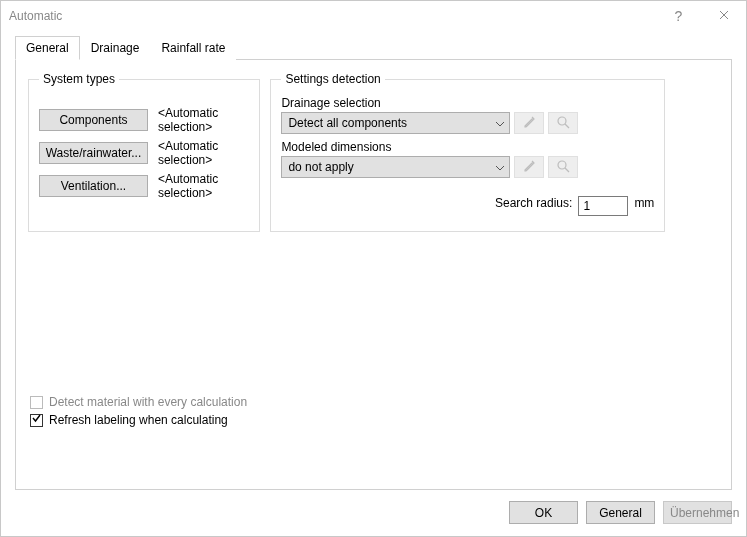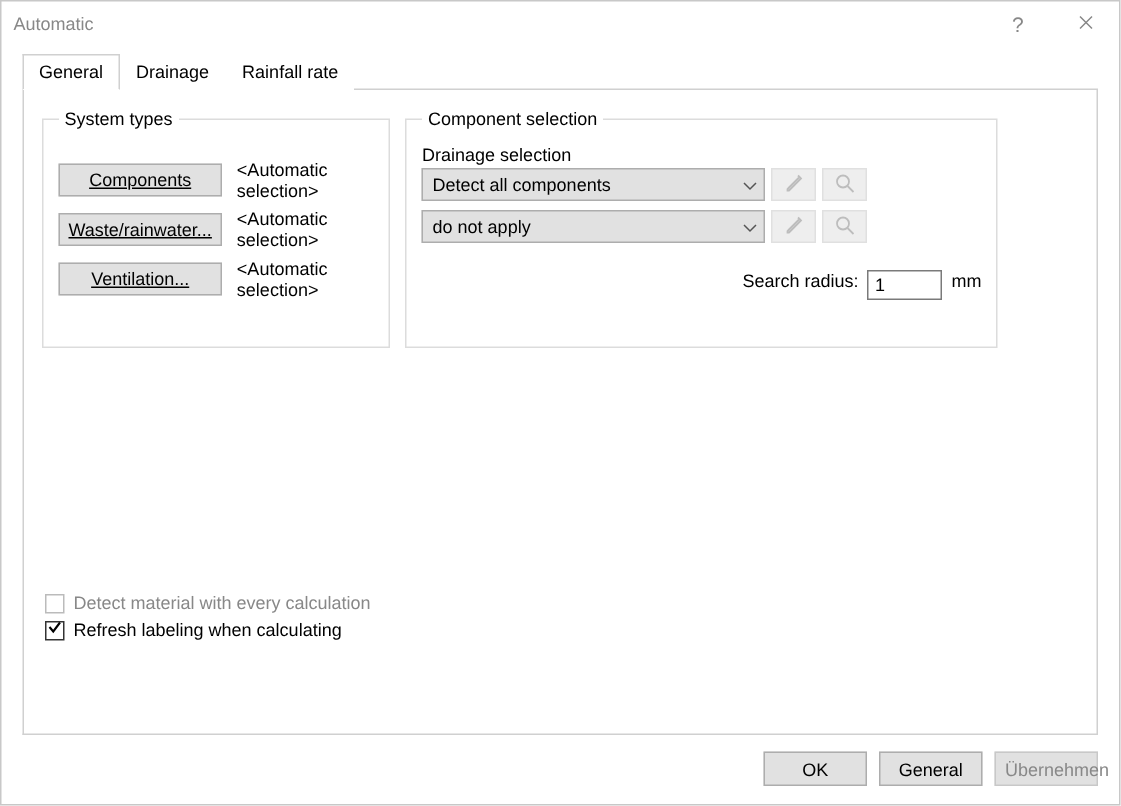--- a/index.html
+++ b/index.html
@@ -72,21 +72,20 @@
   .fs-right { width:395px; height:160px;}
   
   .sysrow { display:flex; align-items:center; margin:5px 0; }
   .sysbtn {
     width:140px; height:22px;
     background:#e1e1e1;
     border:1px solid #adadad;
     font:inherit;
     text-align:center;
     padding:0;
-    text-decoration:underline;
   }
   .sysval { margin-left:10px; color:#000; }
   
   .rlabel { margin:2px 0 2px 0; }
   .r-row { display:flex; align-items:center; margin-bottom:6px; }
   .combo {
     width:229px; height:22px;
     background:#e1e1e1;
     border:1px solid #adadad;
     display:flex; align-items:center; justify-content:space-between;
@@ -181,21 +180,21 @@
         <button class="sysbtn">Waste/rainwater...</button>
         <span class="sysval">&lt;Automatic selection&gt;</span>
       </div>
       <div class="sysrow">
         <button class="sysbtn">Ventilation...</button>
         <span class="sysval">&lt;Automatic selection&gt;</span>
       </div>
     </fieldset>
 
     <fieldset class="fs-right">
-      <legend>Component selection</legend>
+      <legend>Settings detection</legend>
 
       <div class="rlabel">Drainage selection</div>
       <div class="r-row">
         <div class="combo">
           <span>Detect all components</span>
           <span class="chev">
             <svg width="10" height="6" viewBox="0 0 10 6">
                 <path d="M1 1 L5 5 L9 1"></path>
               </svg>
           </span>
@@ -210,20 +209,21 @@
         <div class="iconbtn">
           <span>
             <svg width="14" height="14" viewBox="0 0 14 14">
                 <circle cx="6" cy="6" r="4"></circle>
                 <path d="M9 9 L13 13"></path>
               </svg>
           </span>
         </div>
       </div>
 
+      <div class="rlabel">Modeled dimensions</div>
       <div class="r-row">
         <div class="combo">
           <span>do not apply</span>
           <span class="chev">
             <svg width="10" height="6" viewBox="0 0 10 6">
                 <path d="M1 1 L5 5 L9 1"></path>
               </svg>
           </span>
         </div>
         <div class="iconbtn">

